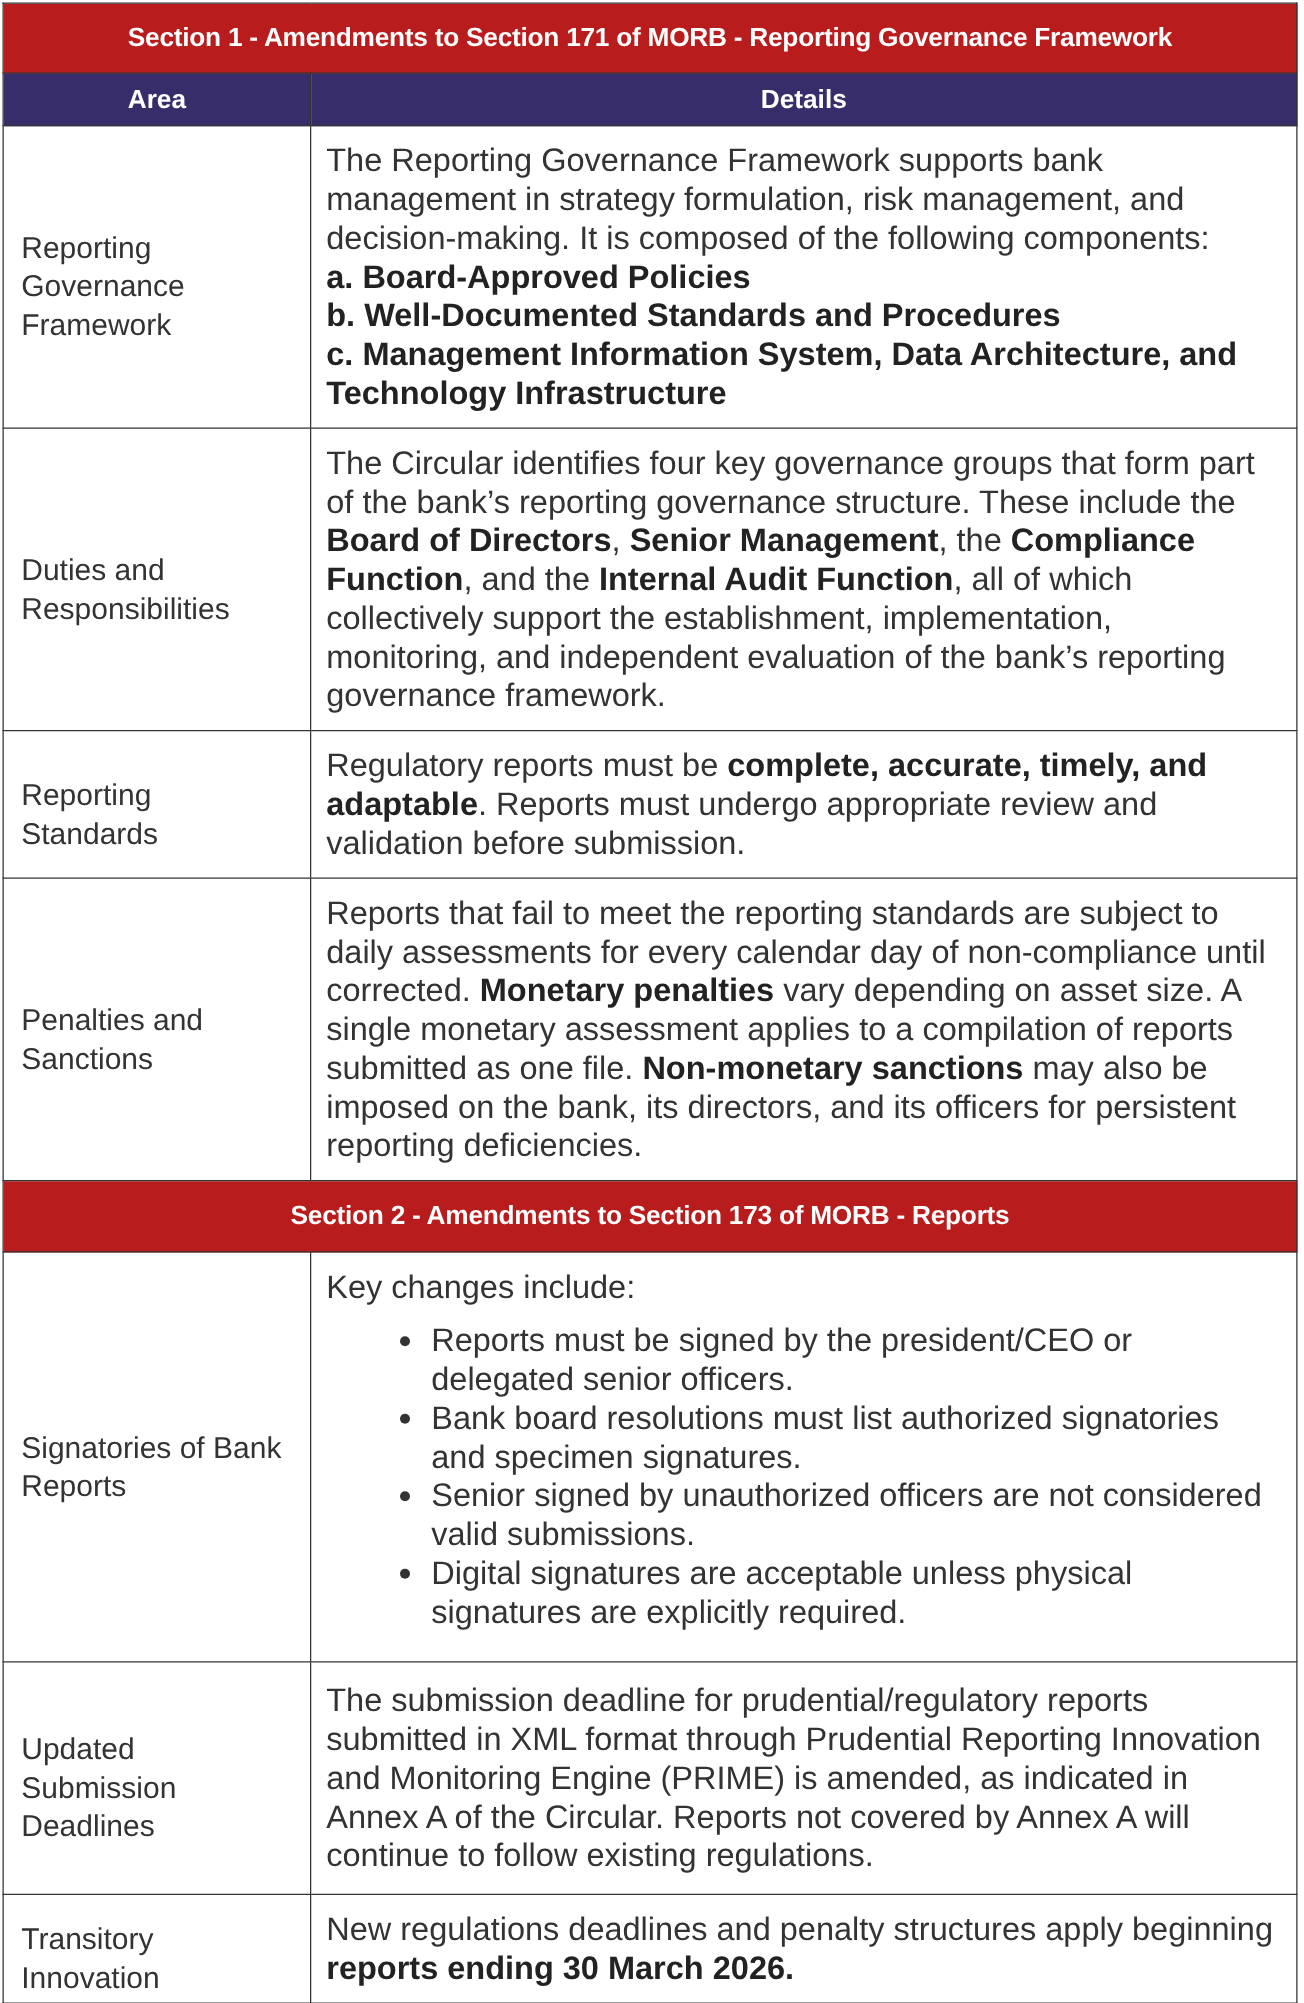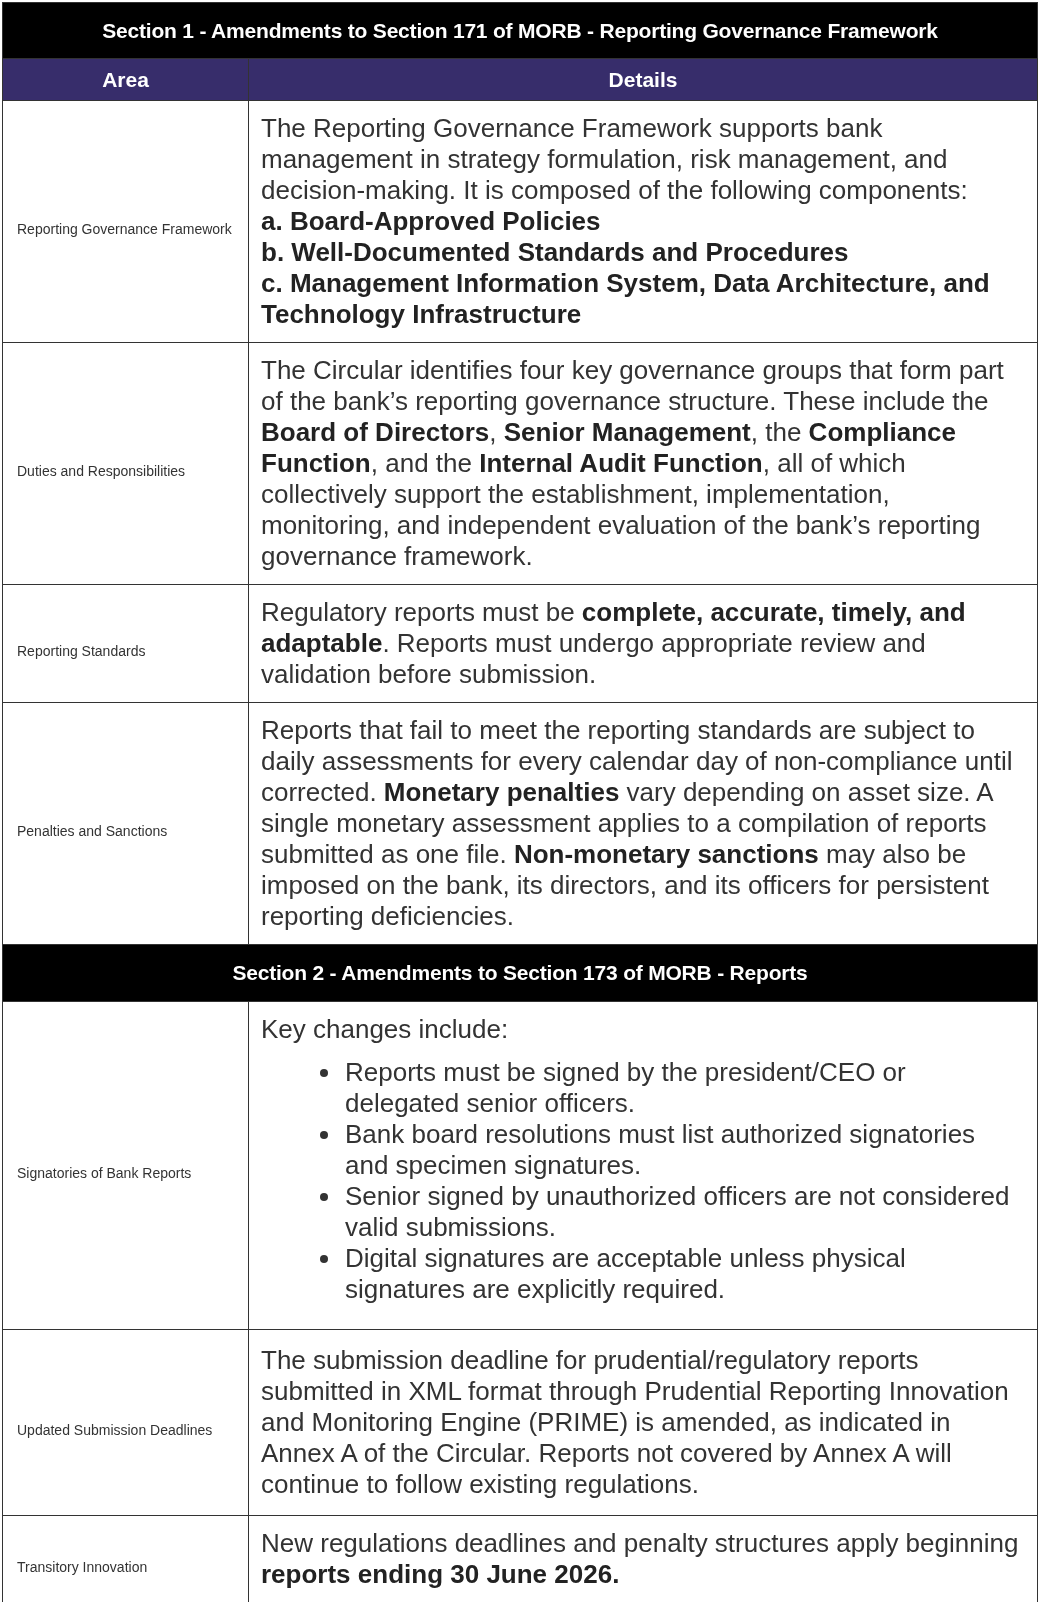--- a/index.html
+++ b/index.html
@@ -1,22 +1,22 @@
 <!DOCTYPE html>
 <html><head>
 <meta charset="utf-8">
 <style>
   html, body { margin: 0; padding: 0; background: #ffffff; }
   body { width: 1043px; height: 1602px; overflow: hidden; font-family: "Liberation Sans", "DejaVu Sans", sans-serif; color: #333333; }
   table { position: absolute; left: 2px; top: 2px; width: 1036px; border-collapse: collapse; table-layout: fixed; }
   col.c1 { width: 246px; }
   td, th { border: 1.5px solid #333333; vertical-align: middle; }
-  .sec { background: #000000; color: #ffffff; font-weight: bold; font-size: 21px; text-align: center; letter-spacing: -0.2px; }
+  .sec { background: #b91c1c; color: #ffffff; font-weight: bold; font-size: 21px; text-align: center; letter-spacing: -0.2px; }
   .hdr { background: #372D6B; color: #ffffff; font-weight: bold; font-size: 21px; text-align: center; }
-  .area { font-size: 14px; padding: 16px 12px 0 14px; line-height: 31px; color: #333; }
+  .area { font-size: 24px; padding: 16px 12px 0 14px; line-height: 31px; color: #333; }
   .det { font-size: 26px; padding: 12px 12px 12px 12px; line-height: 31px; color: #333; }
   .det b { font-weight: bold; color: #222; }
   ul { margin: 12px; padding-left: 70px; }
   li { padding-left: 2px; }
 </style>
 </head>
 <body>
 
 <table>
   <colgroup>
@@ -66,16 +66,16 @@
         <li>Digital signatures are acceptable unless physical signatures are explicitly required.</li>
       </ul>
     </td>
   </tr>
   <tr style="height:186px">
     <td class="area">Updated Submission Deadlines</td>
     <td class="det">The submission deadline for prudential/regulatory reports submitted in XML format through Prudential Reporting Innovation and Monitoring Engine (PRIME) is amended, as indicated in Annex A of the Circular. Reports not covered by Annex A will continue to follow existing regulations.</td>
   </tr>
   <tr style="height:86px">
     <td class="area">Transitory Innovation</td>
-    <td class="det"><span>New regulations deadlines and penalty structures apply beginning </span><br><b>reports ending 30 June 2026.</b></td>
+    <td class="det"><span>New regulations deadlines and penalty structures apply beginning </span><br><b>reports ending 30 March 2026.</b></td>
   </tr>
 </tbody>
   </table>
 
 </body></html>

